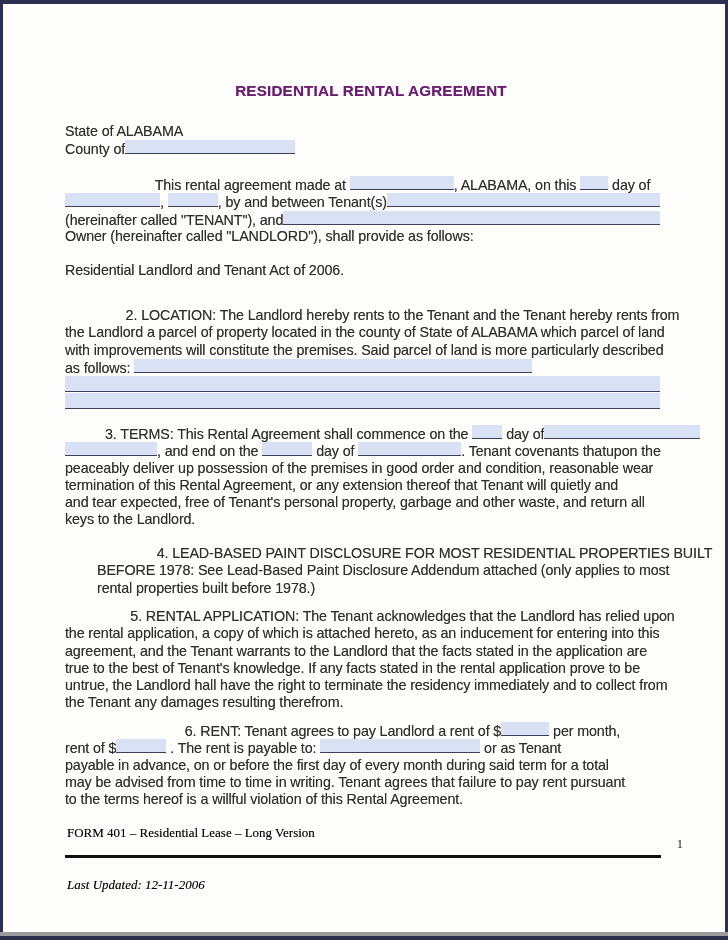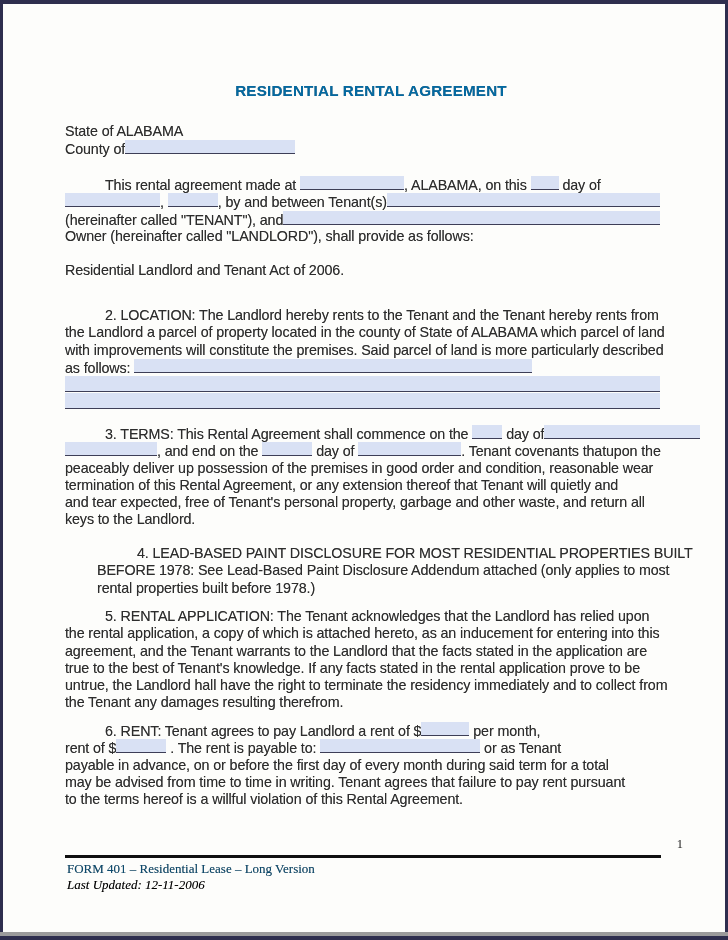--- a/index.html
+++ b/index.html
@@ -16,35 +16,35 @@
     position:absolute; left:0; bottom:4px; width:100%; height:4px;
     background:#9b9b9b; z-index:3;
   }
   .page {
     position:absolute; left:3px; top:4px; width:722px; height:928px;
     background:#fdfdfb; z-index:1;
   }
   .doc-title {
     position:absolute; top:78px; left:62px; width:612px;
     text-align:center;
-    font-size:15.2px; font-weight:bold; color:#0369a1;
+    font-size:15.2px; font-weight:bold; color:#701a75;
     letter-spacing:0.2px;
     text-shadow:0 0 0.4px rgba(0,0,0,0.5);
   }
   .content-block { position:absolute; left:62px; width:595px; }
   .line {
     display:flex; align-items:baseline;
     width:595px; height:17.3px;
     white-space:pre;
     font-size:14.3px; letter-spacing:-0.12px;
     color:#2d2d2d;
     text-shadow:0 0 0.4px rgba(0,0,0,0.45);
     overflow:visible;
   }
-  .line.indent { padding-left:40px; box-sizing:content-box; }
+  .line.indent { padding-left:40px; box-sizing:content-box;justify-content:center; }
   .txt { flex:0 0 auto; white-space:pre; }
   .blank {
     flex:0 0 auto;
     height:13px;
     background:#d9e1f4;
     border-bottom:1.8px solid #3d3e57;
     margin-bottom:-2px;
   }
   .blank.flex { flex:1 1 auto; }
   .blank.tall { height:15px; }
@@ -62,23 +62,23 @@
   .page-number {
     position:absolute; top:833px; right:42px;
     font-family:"Liberation Serif","DejaVu Serif",serif;
     font-size:12.5px; color:#222;
   }
   .footer-rule {
     position:absolute; left:62px; top:851px; width:596px; height:3px;
     background:#101010;
   }
   .footer-line1 {
-    position:absolute; left:64px; top:857px;
+    position:absolute; left:64px; top:821px;
     font-family:"Liberation Serif","DejaVu Serif",serif;
-    font-size:13px; color:#0c4a6e;
+    font-size:13px; color:#000000;
     text-shadow:0 0 0.4px rgba(0,0,0,0.4);
   }
   .footer-line2 {
     position:absolute; left:64px; top:873px;
     font-family:"Liberation Serif","DejaVu Serif",serif;
     font-style:italic;
     font-size:13px; color:#000000;
     text-shadow:0 0 0.4px rgba(0,0,0,0.4);
   }
 </style>

